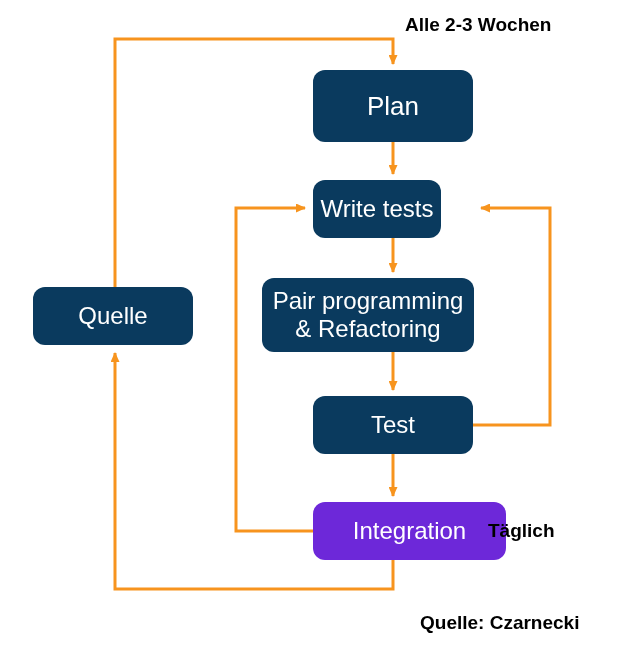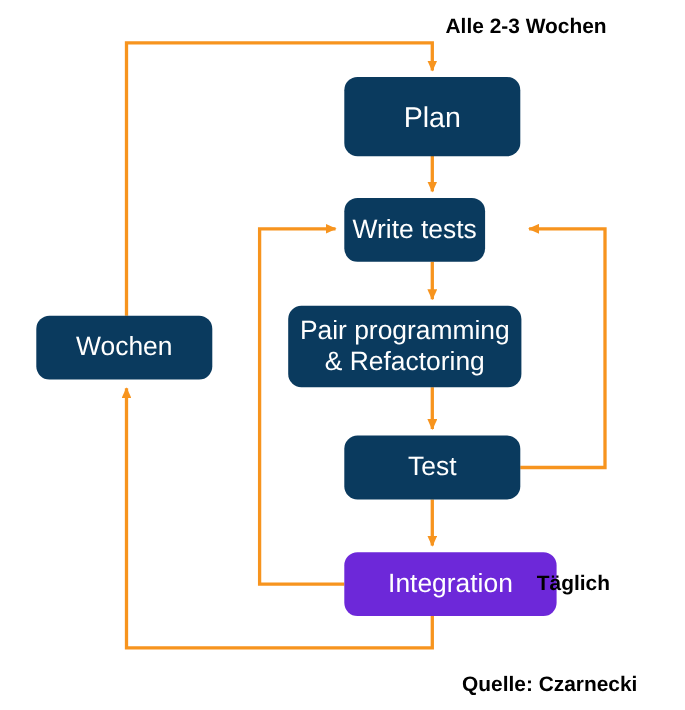--- a/index.html
+++ b/index.html
@@ -93,21 +93,21 @@
 
   <div class="node" style="left: 313px; top: 396px; width: 160px; height: 58px; font-size: 24px; background: rgb(10, 58, 94); color: rgb(255, 255, 255);">
     <span class="node-label">Test</span>
   </div>
 
   <div class="node" style="left: 313px; top: 502px; width: 193px; height: 58px; font-size: 24px; background: #6d28d9; color: rgb(255, 255, 255);">
     <span class="node-label">Integration</span>
   </div>
 
   <div class="node" style="left: 33px; top: 287px; width: 160px; height: 58px; font-size: 24px; background: rgb(10, 58, 94); color: rgb(255, 255, 255);">
-    <span class="node-label">Wochen</span>
+    <span class="node-label">Quelle</span>
   </div>
 
   <div class="caption" style="left: 405px; top: 14px; font-size: 19px; color: rgb(0, 0, 0);">Alle 2-3 Wochen</div>
 
   <div class="caption" style="left: 488px; top: 520px; font-size: 19px; color: rgb(0, 0, 0);">Täglich</div>
 
   <div class="caption" style="left: 420px; top: 612px; font-size: 19px; color: rgb(0, 0, 0);">Quelle: Czarnecki</div>
 
 </div>
 

